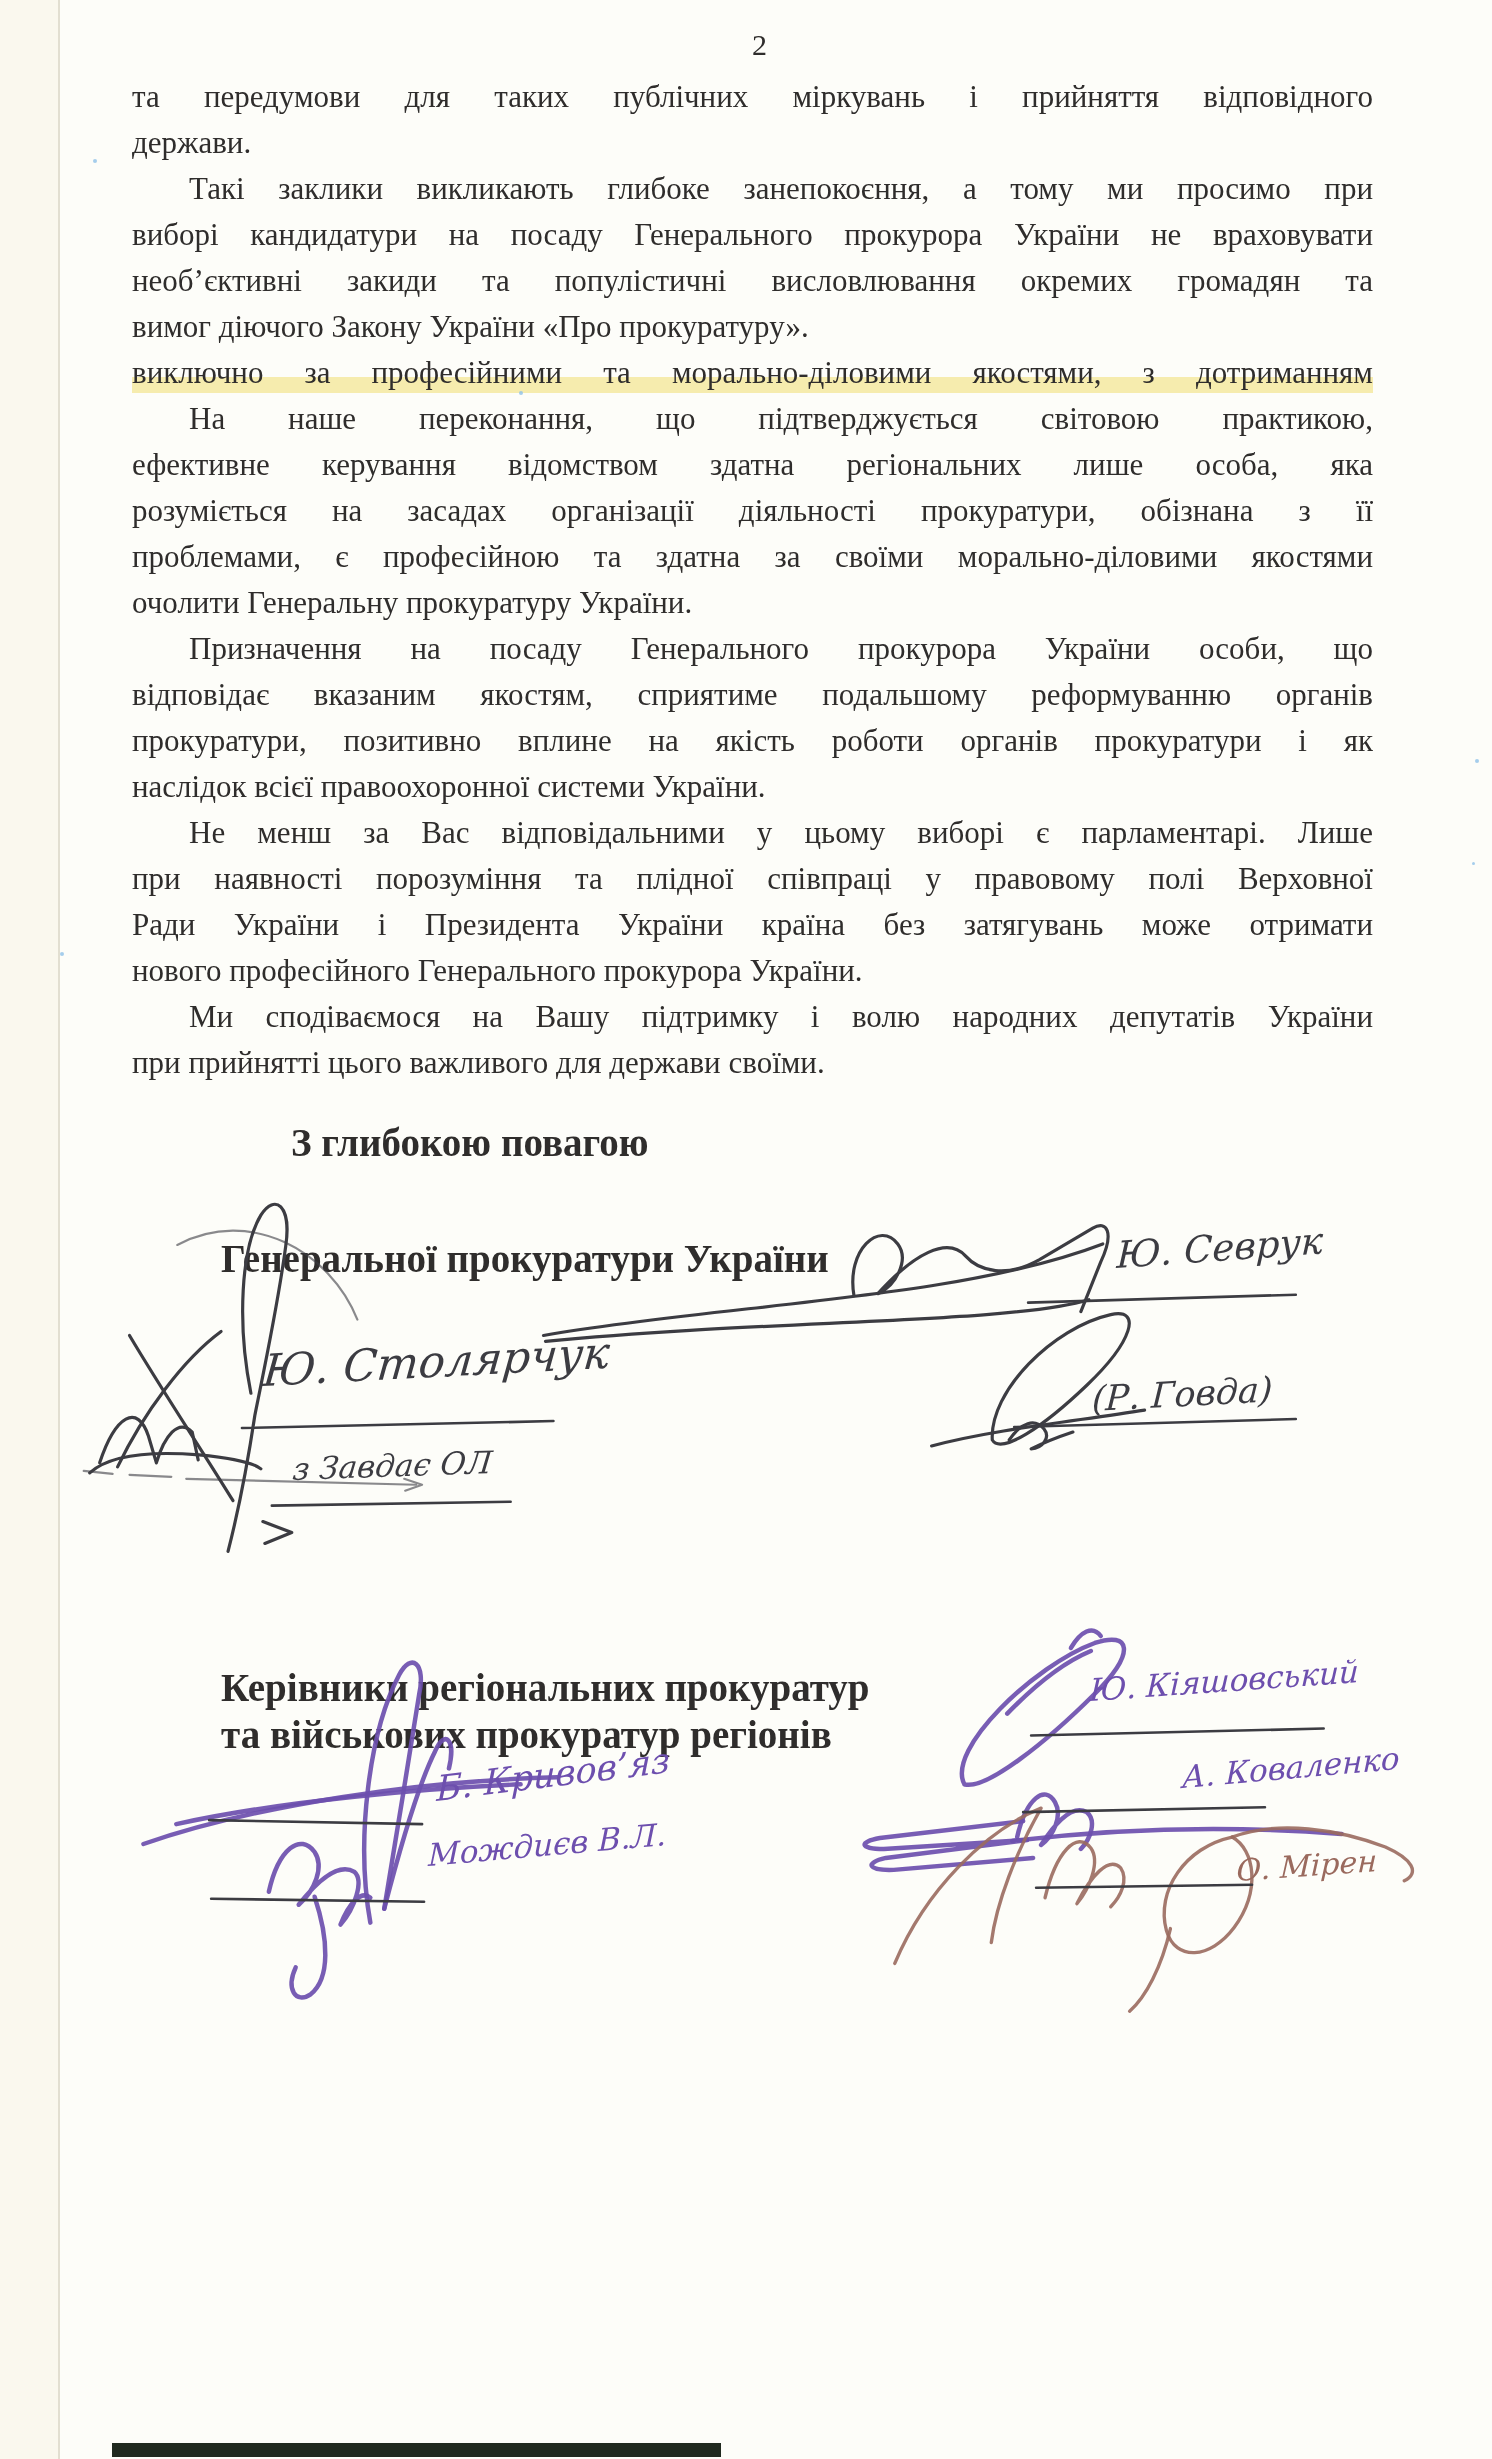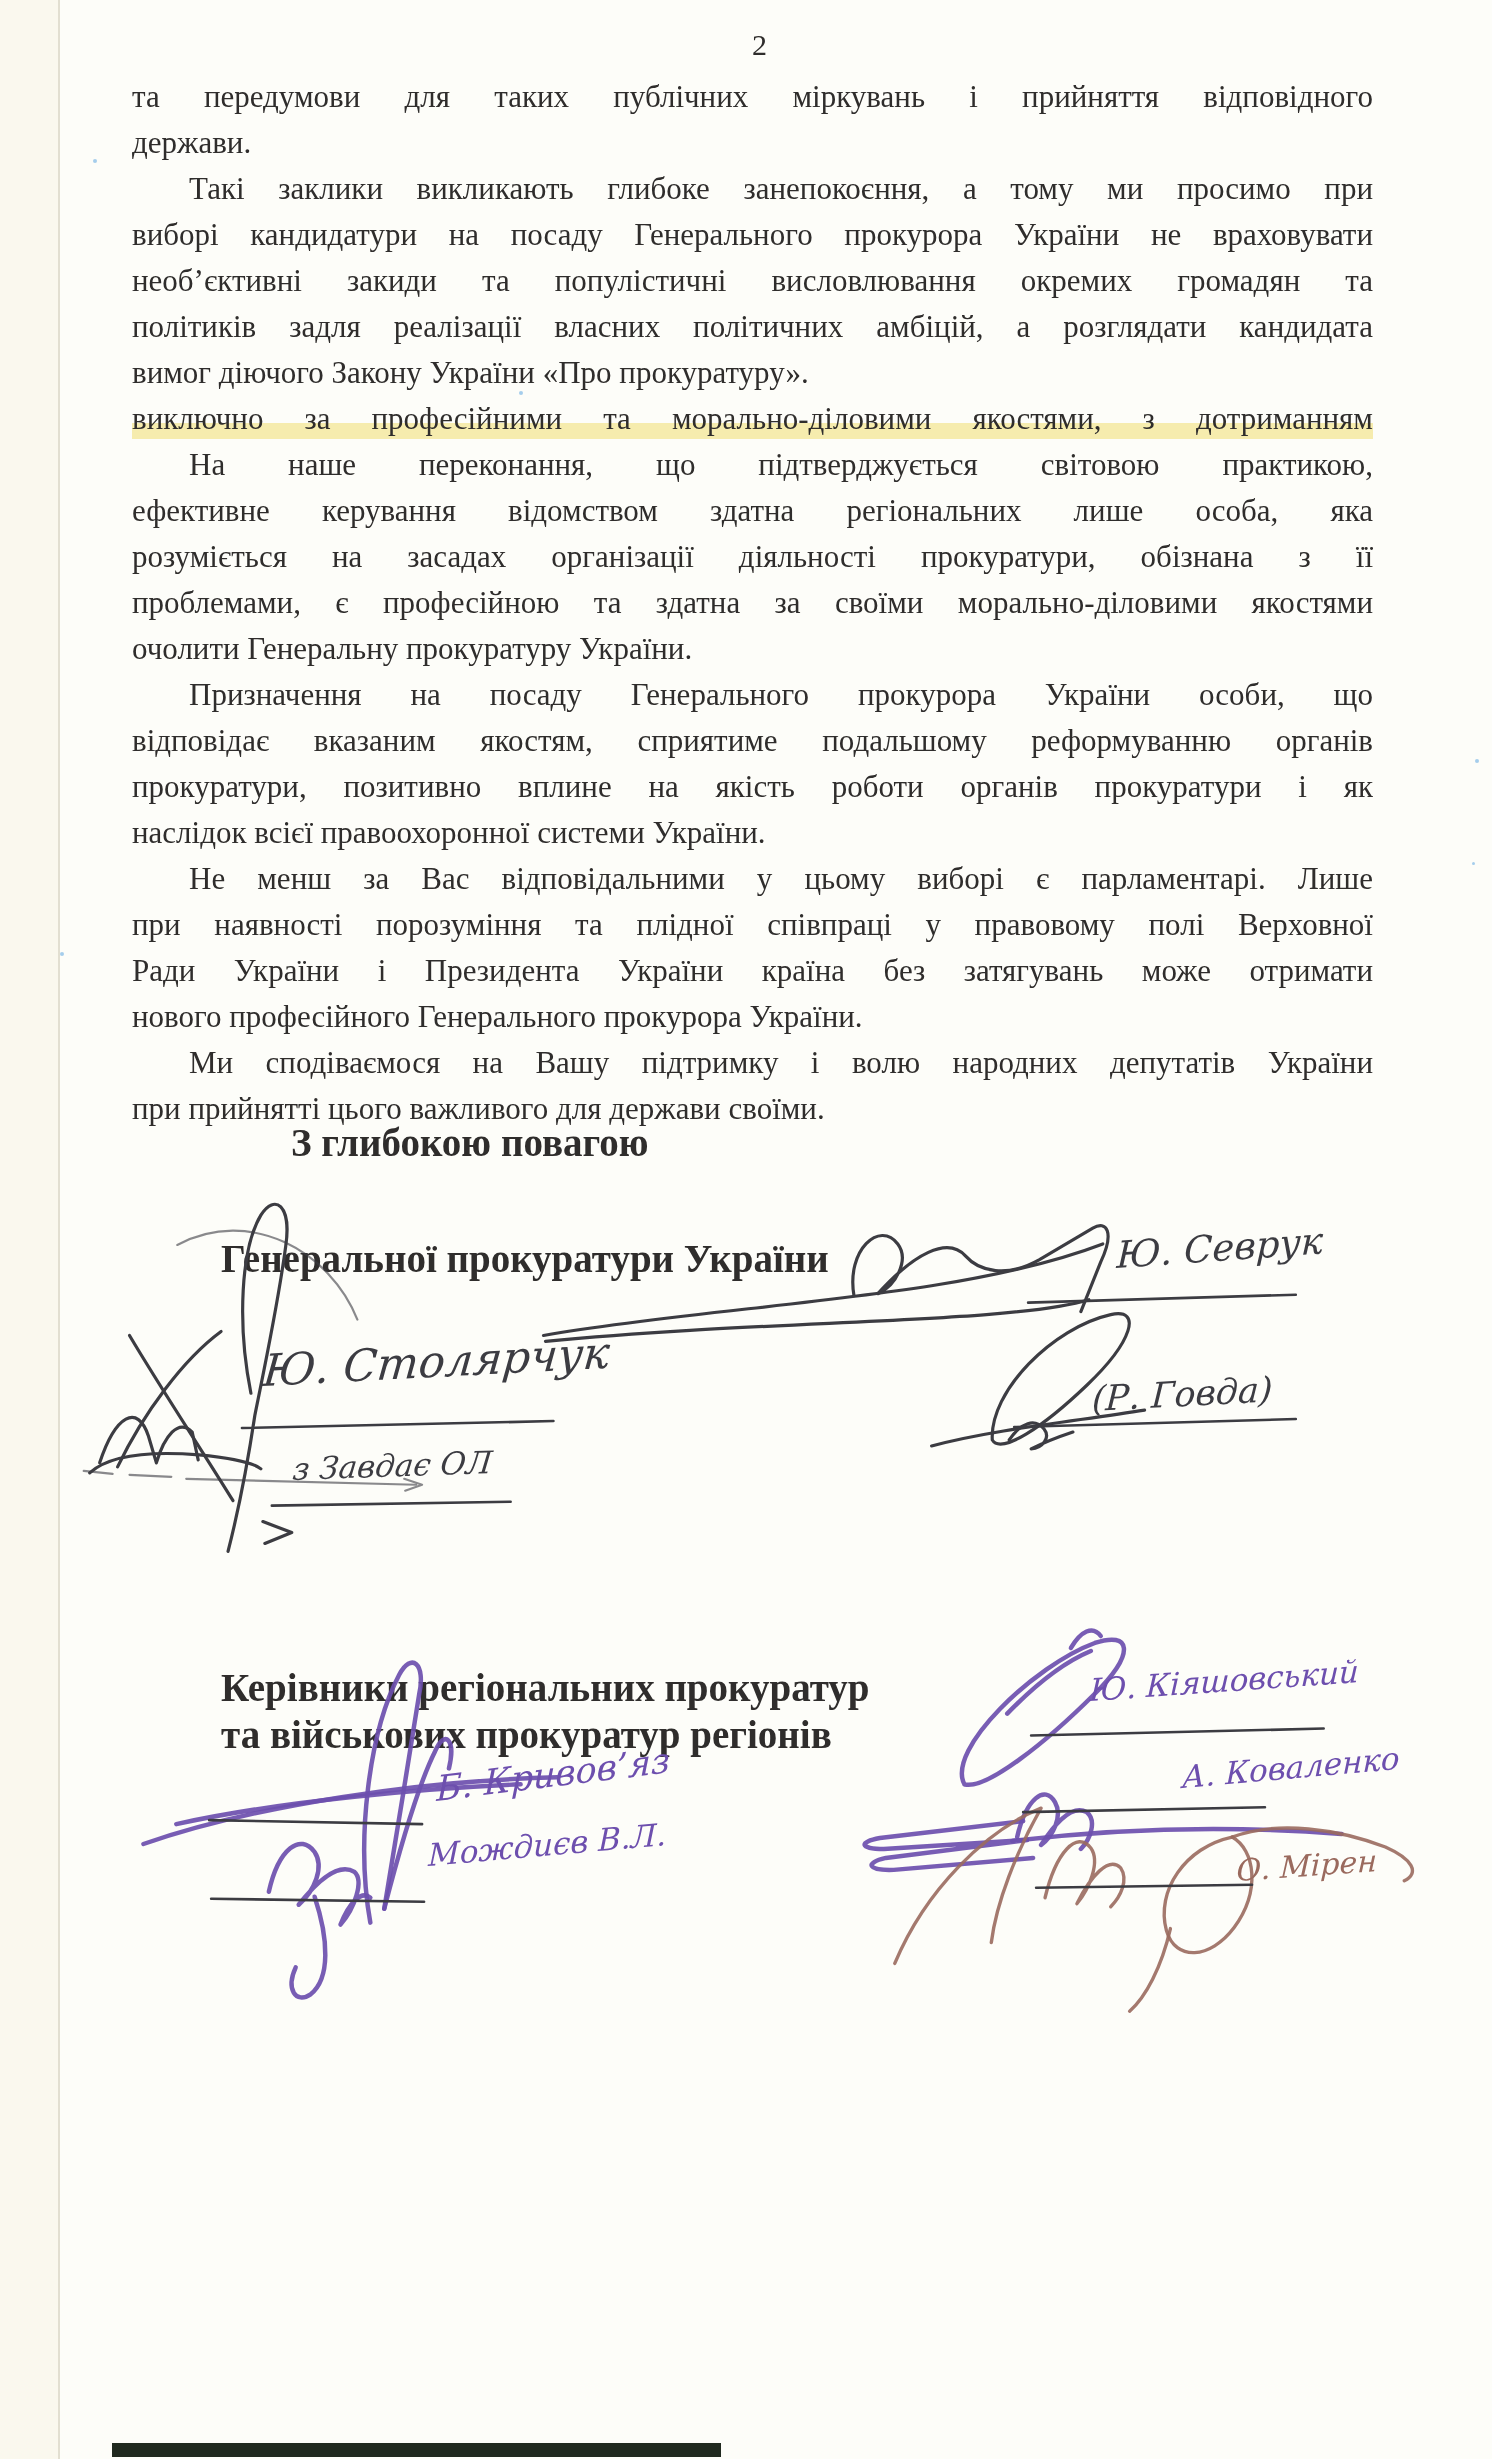--- a/index.html
+++ b/index.html
@@ -55,21 +55,20 @@
   <div class="edge-line"></div>
 
   <div class="page-number">2</div>
 
   <div class="body-text">
       <div class="line">та передумови для таких публічних міркувань і прийняття відповідного</div>
       <div class="line last">держави.</div>
       <div class="line indent">Такі заклики викликають глибоке занепокоєння, а тому ми просимо при</div>
       <div class="line">виборі кандидатури на посаду Генерального прокурора України не враховувати</div>
       <div class="line">необ’єктивні закиди та популістичні висловлювання окремих громадян та</div>
-      <div class="line">політиків задля реалізації власних політичних амбіцій, а розглядати кандидата</div>
       <div class="line last">вимог діючого Закону України «Про прокуратуру».</div>
       <div class="line hl">виключно за професійними та морально-діловими якостями, з дотриманням</div>
       <div class="line indent">На наше переконання, що підтверджується світовою практикою,</div>
       <div class="line">ефективне керування відомством здатна регіональних лише особа, яка</div>
       <div class="line">розуміється на засадах організації діяльності прокуратури, обізнана з її</div>
       <div class="line">проблемами, є професійною та здатна за своїми морально-діловими якостями</div>
       <div class="line last">очолити Генеральну прокуратуру України.</div>
       <div class="line indent">Призначення на посаду Генерального прокурора України особи, що</div>
       <div class="line">відповідає вказаним якостям, сприятиме подальшому реформуванню органів</div>
       <div class="line">прокуратури, позитивно вплине на якість роботи органів прокуратури і як</div>

